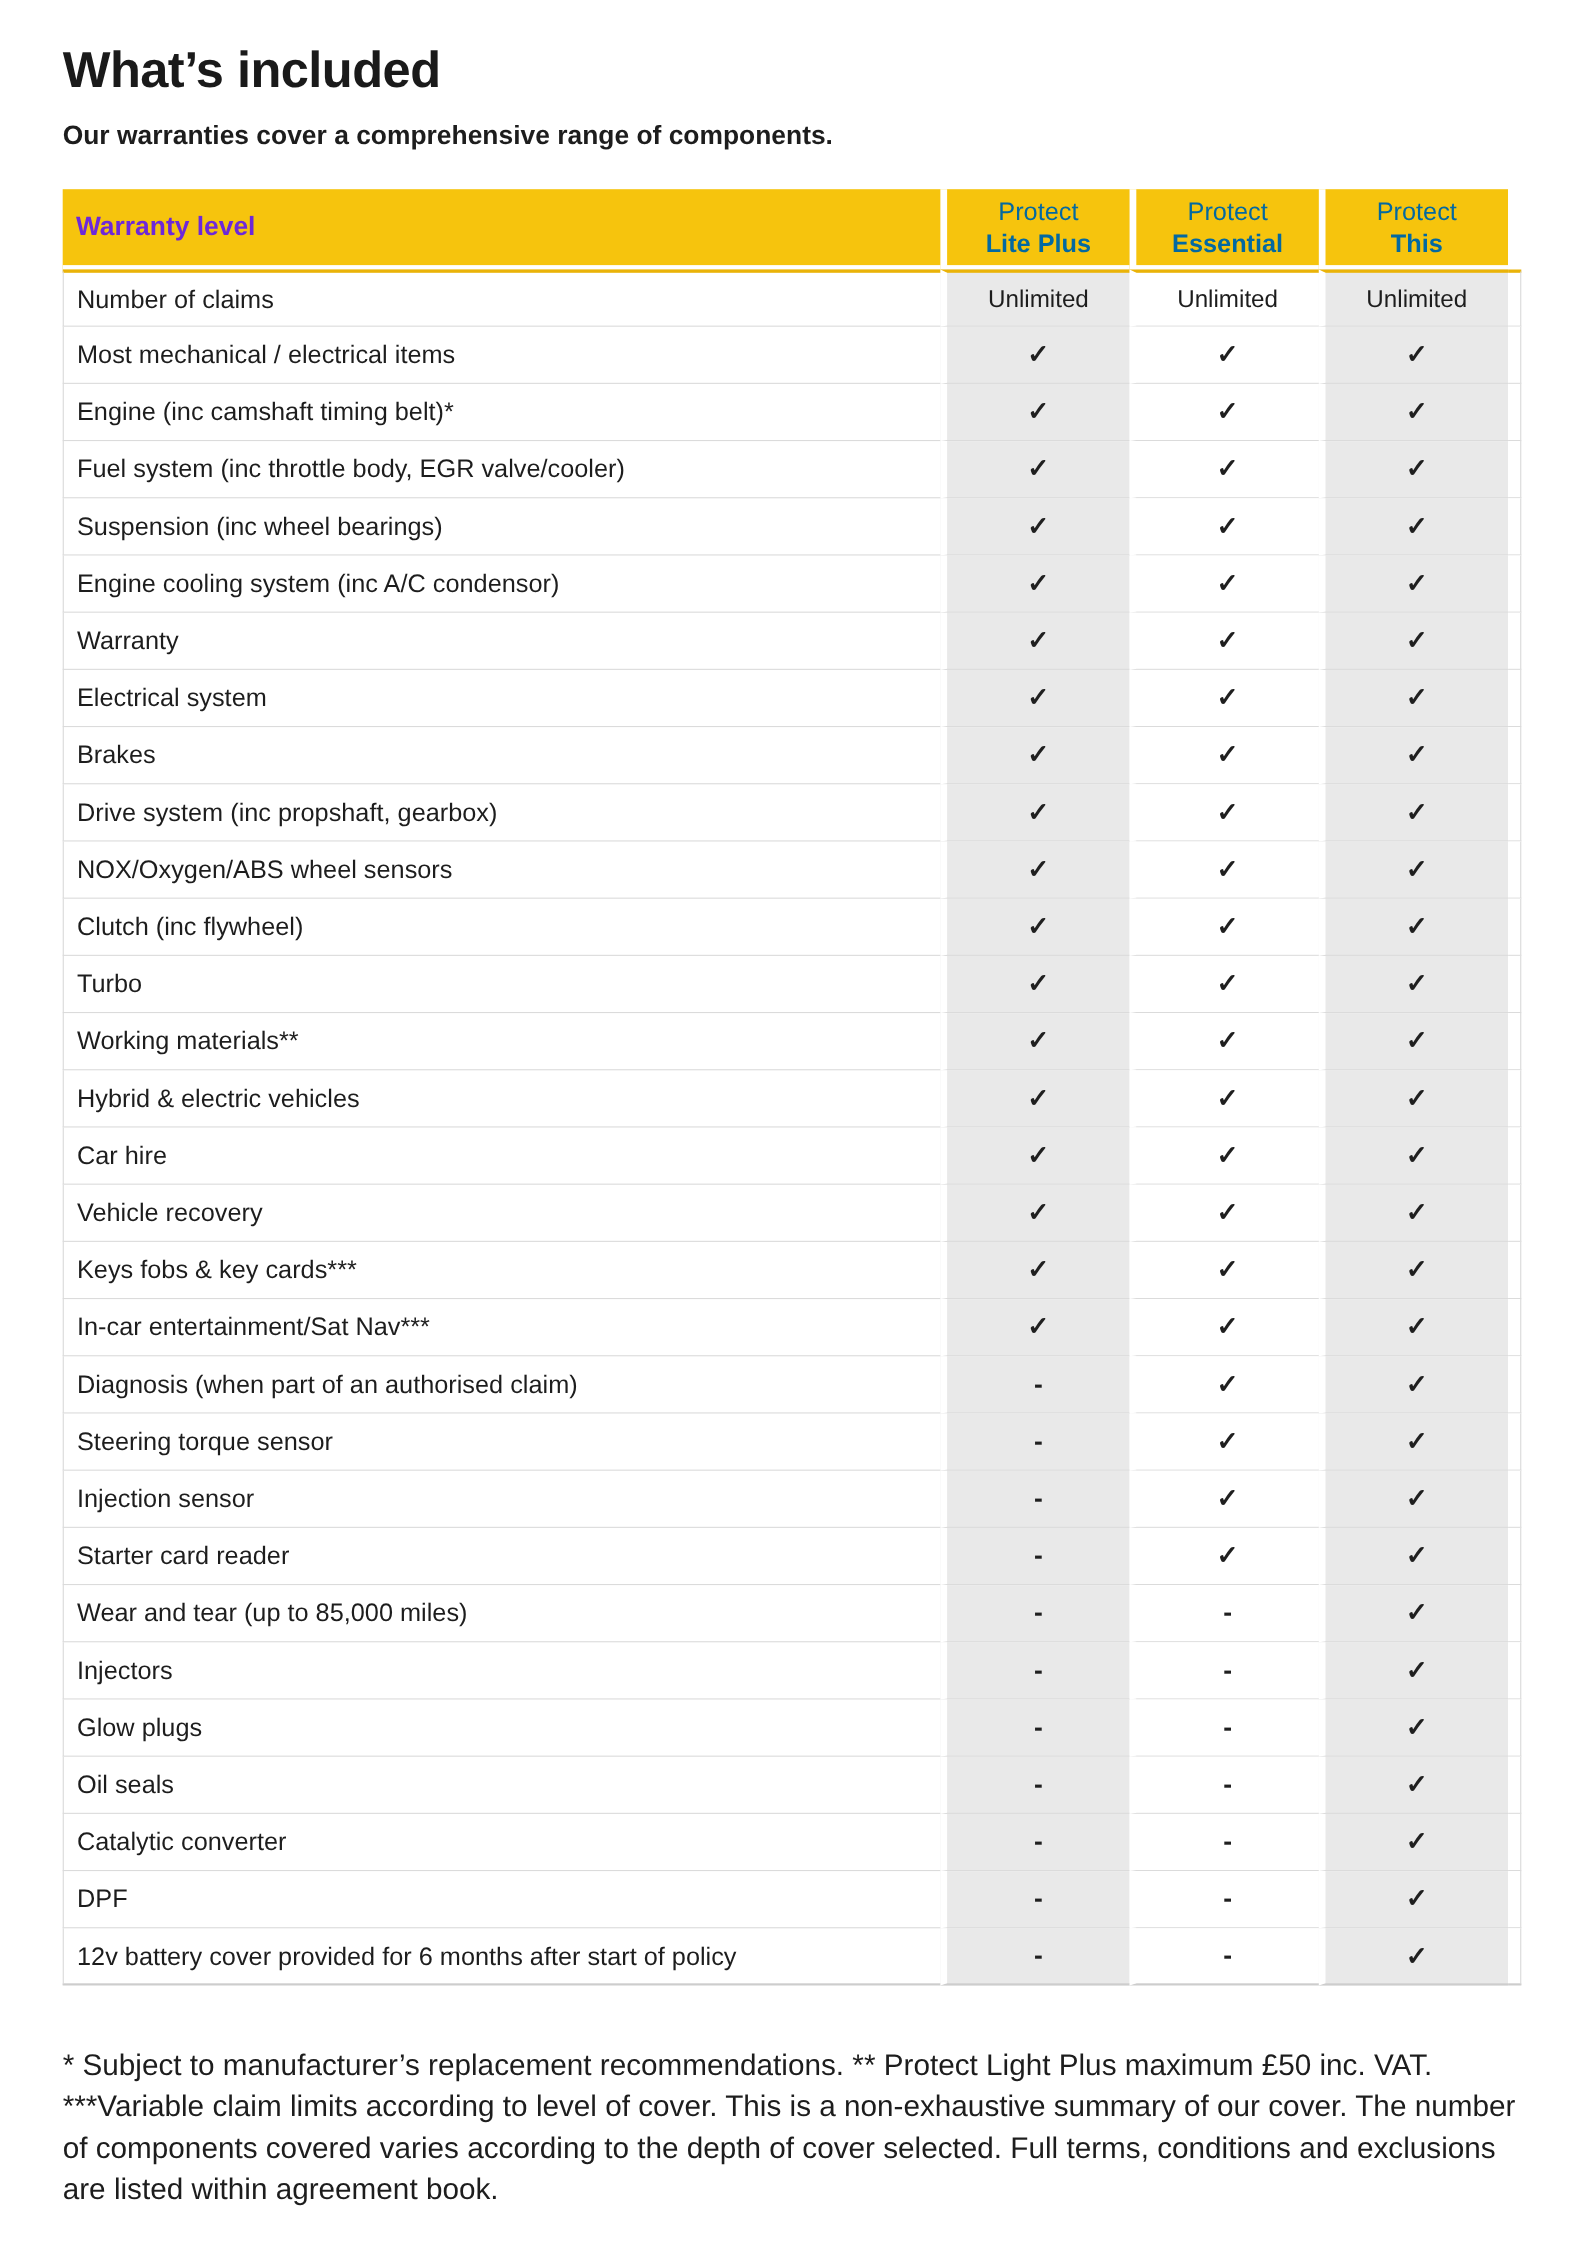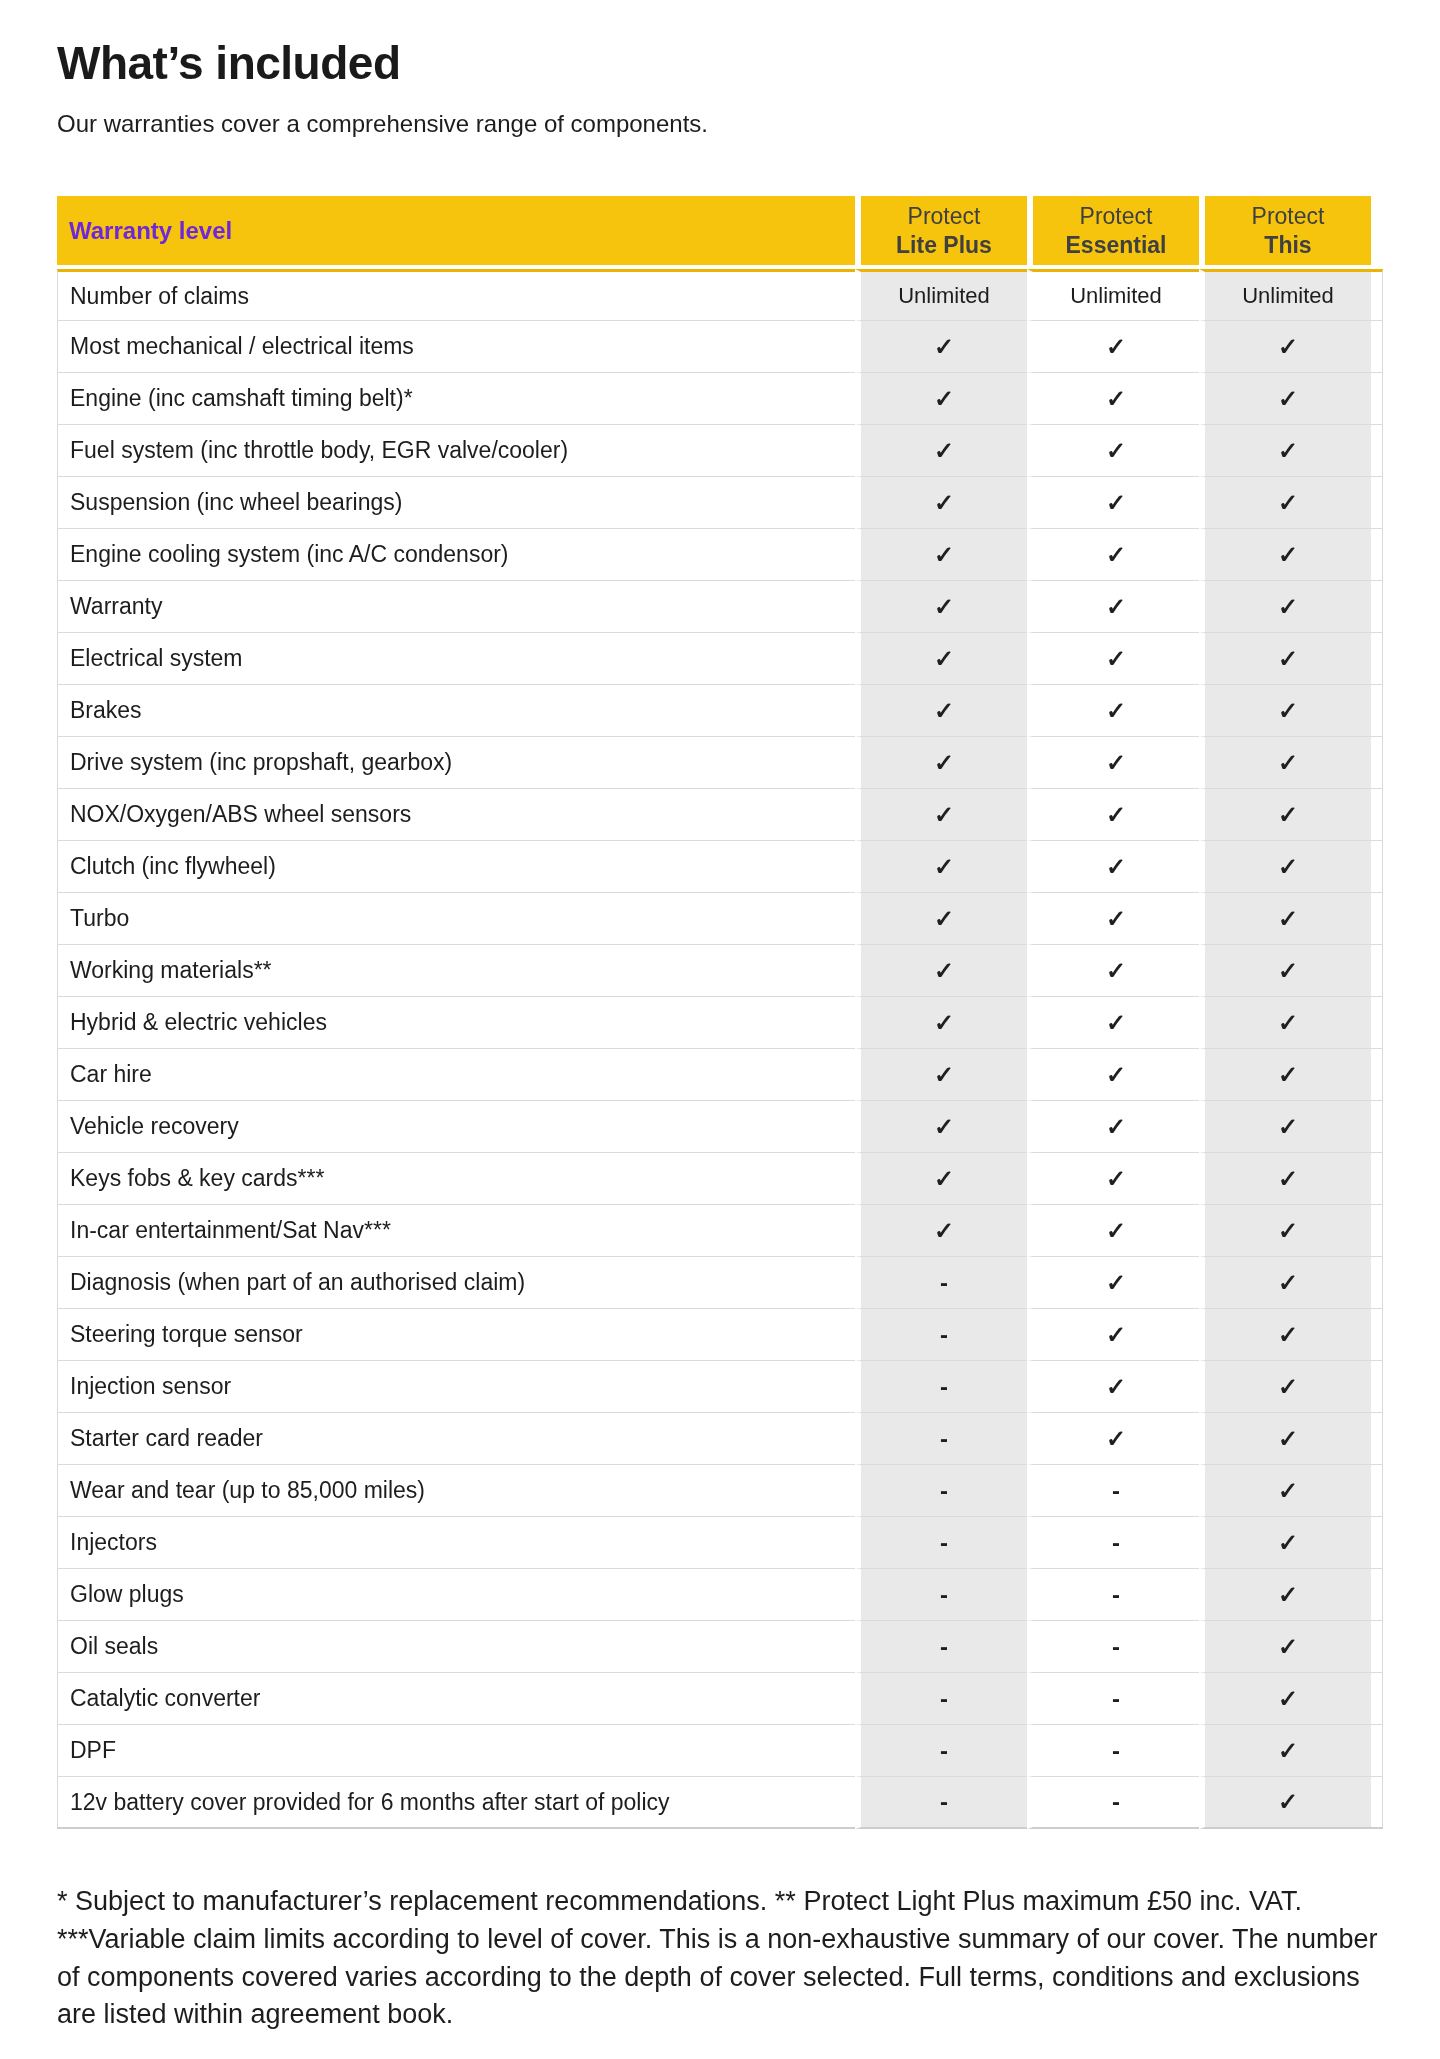--- a/index.html
+++ b/index.html
@@ -15,22 +15,22 @@
   }
   .page-title {
     font-size: 46px;
     font-weight: 700;
     letter-spacing: -0.5px;
     margin: 0 0 20px 0;
     color: #1a1a1a;
   }
   .page-subtitle {
     font-size: 24px;
-    font-weight: 400;
-    margin: 0 0 58px 0;
+    font-weight: 700;
+    margin: 0 0 34px 0;
     color: #1d1d1d;
   }
   table.warranty-table {
     border-collapse: separate;
     border-spacing: 0;
     width: 1326px;
     table-layout: fixed;
   }
   col.c-label  { width: 798px; }
   col.c-plan   { width: 172px; }
@@ -47,21 +47,21 @@
     padding-left: 12px;
     font-size: 24px;
     font-weight: 700;
     color: #6d28d9;
   }
   th.col-head {
     text-align: center;
     font-size: 23px;
     line-height: 1.22;
     border-left: 6px solid #ffffff;
-    color: #404040;
+    color: #0369a1;
   }
   th.col-head .line1 { display: block; font-weight: 400; }
   th.col-head .line2 { display: block; font-weight: 700; }
   th.filler-head { background: #ffffff; }
 
   tbody td {
     height: 52px;
     vertical-align: middle;
     border-bottom: 1px solid #DBDBDB;
     font-size: 23px;

